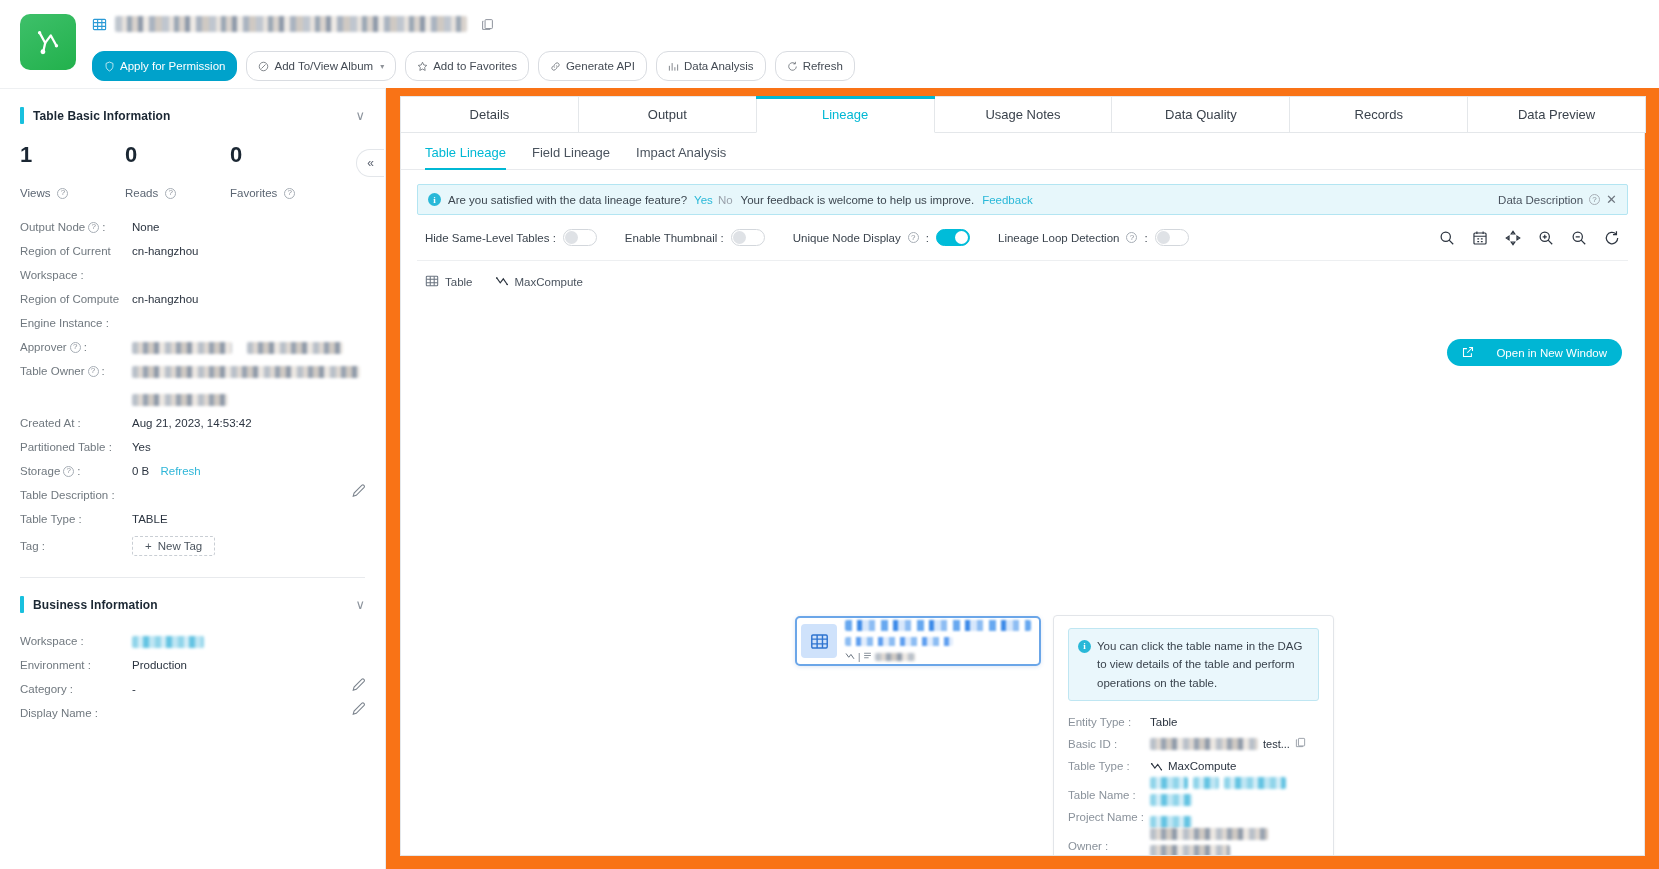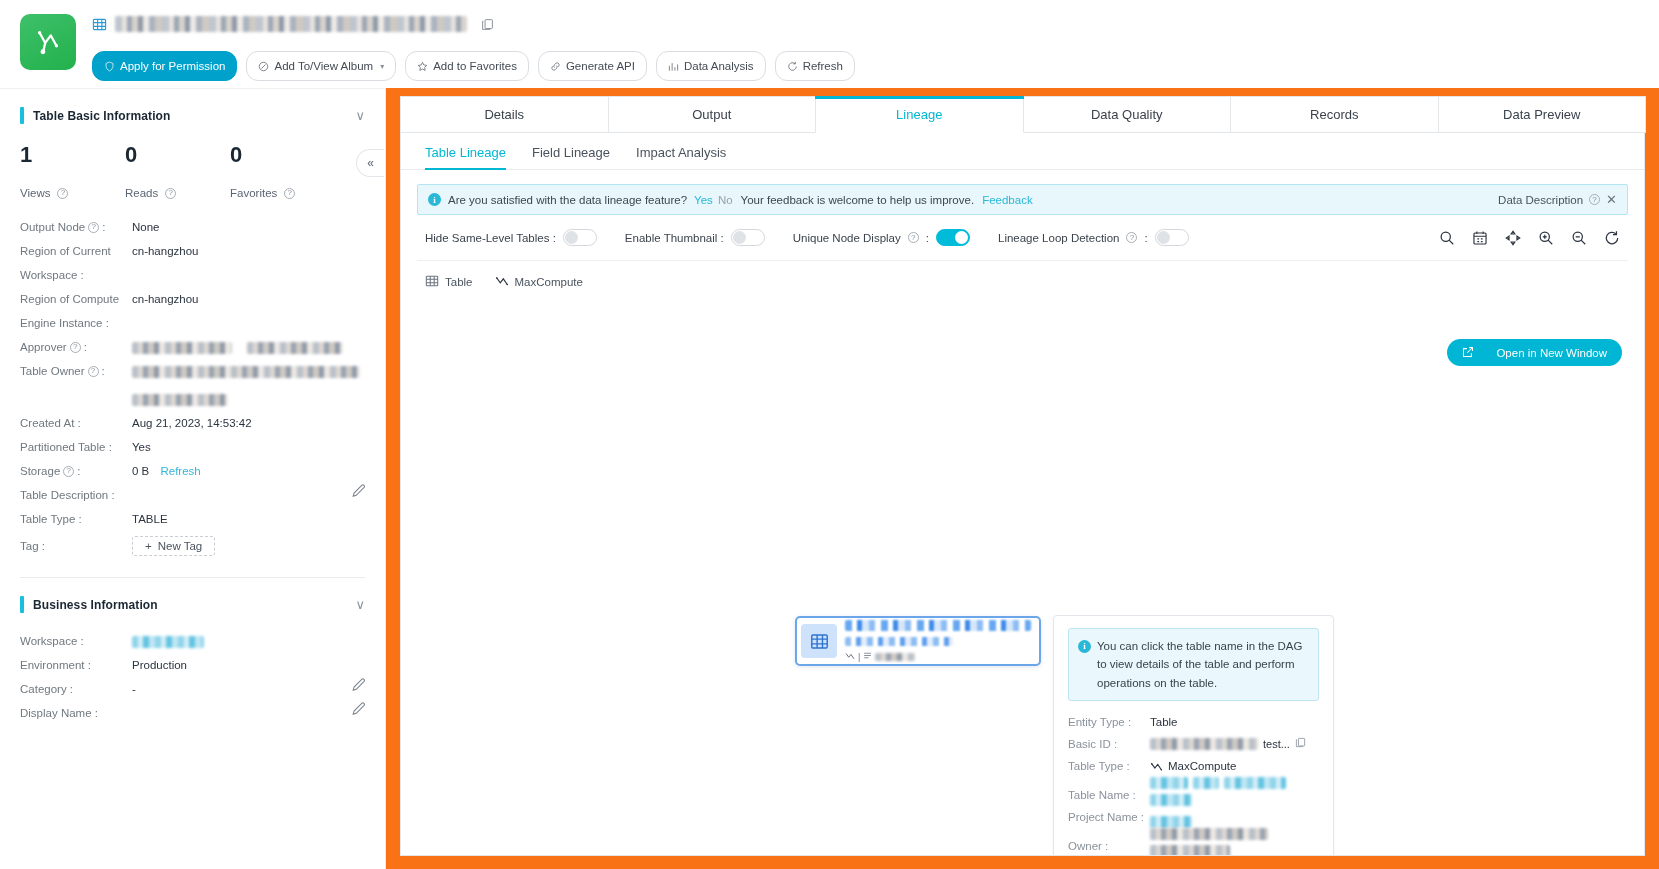--- a/index.html
+++ b/index.html
@@ -524,20 +524,23 @@
 
       <div class="tabs">
         <div class="tab">
             <span>Details</span>
           </div>
         <div class="tab">
             <span>Output</span>
           </div>
         <div class="tab active">
             <span>Lineage</span>
+          </div>
+        <div class="tab">
+            <span>Usage Notes</span>
           </div>
         <div class="tab">
             <span>Data Quality</span>
           </div>
         <div class="tab">
             <span>Records</span>
           </div>
         <div class="tab">
             <span>Data Preview</span>
           </div>

